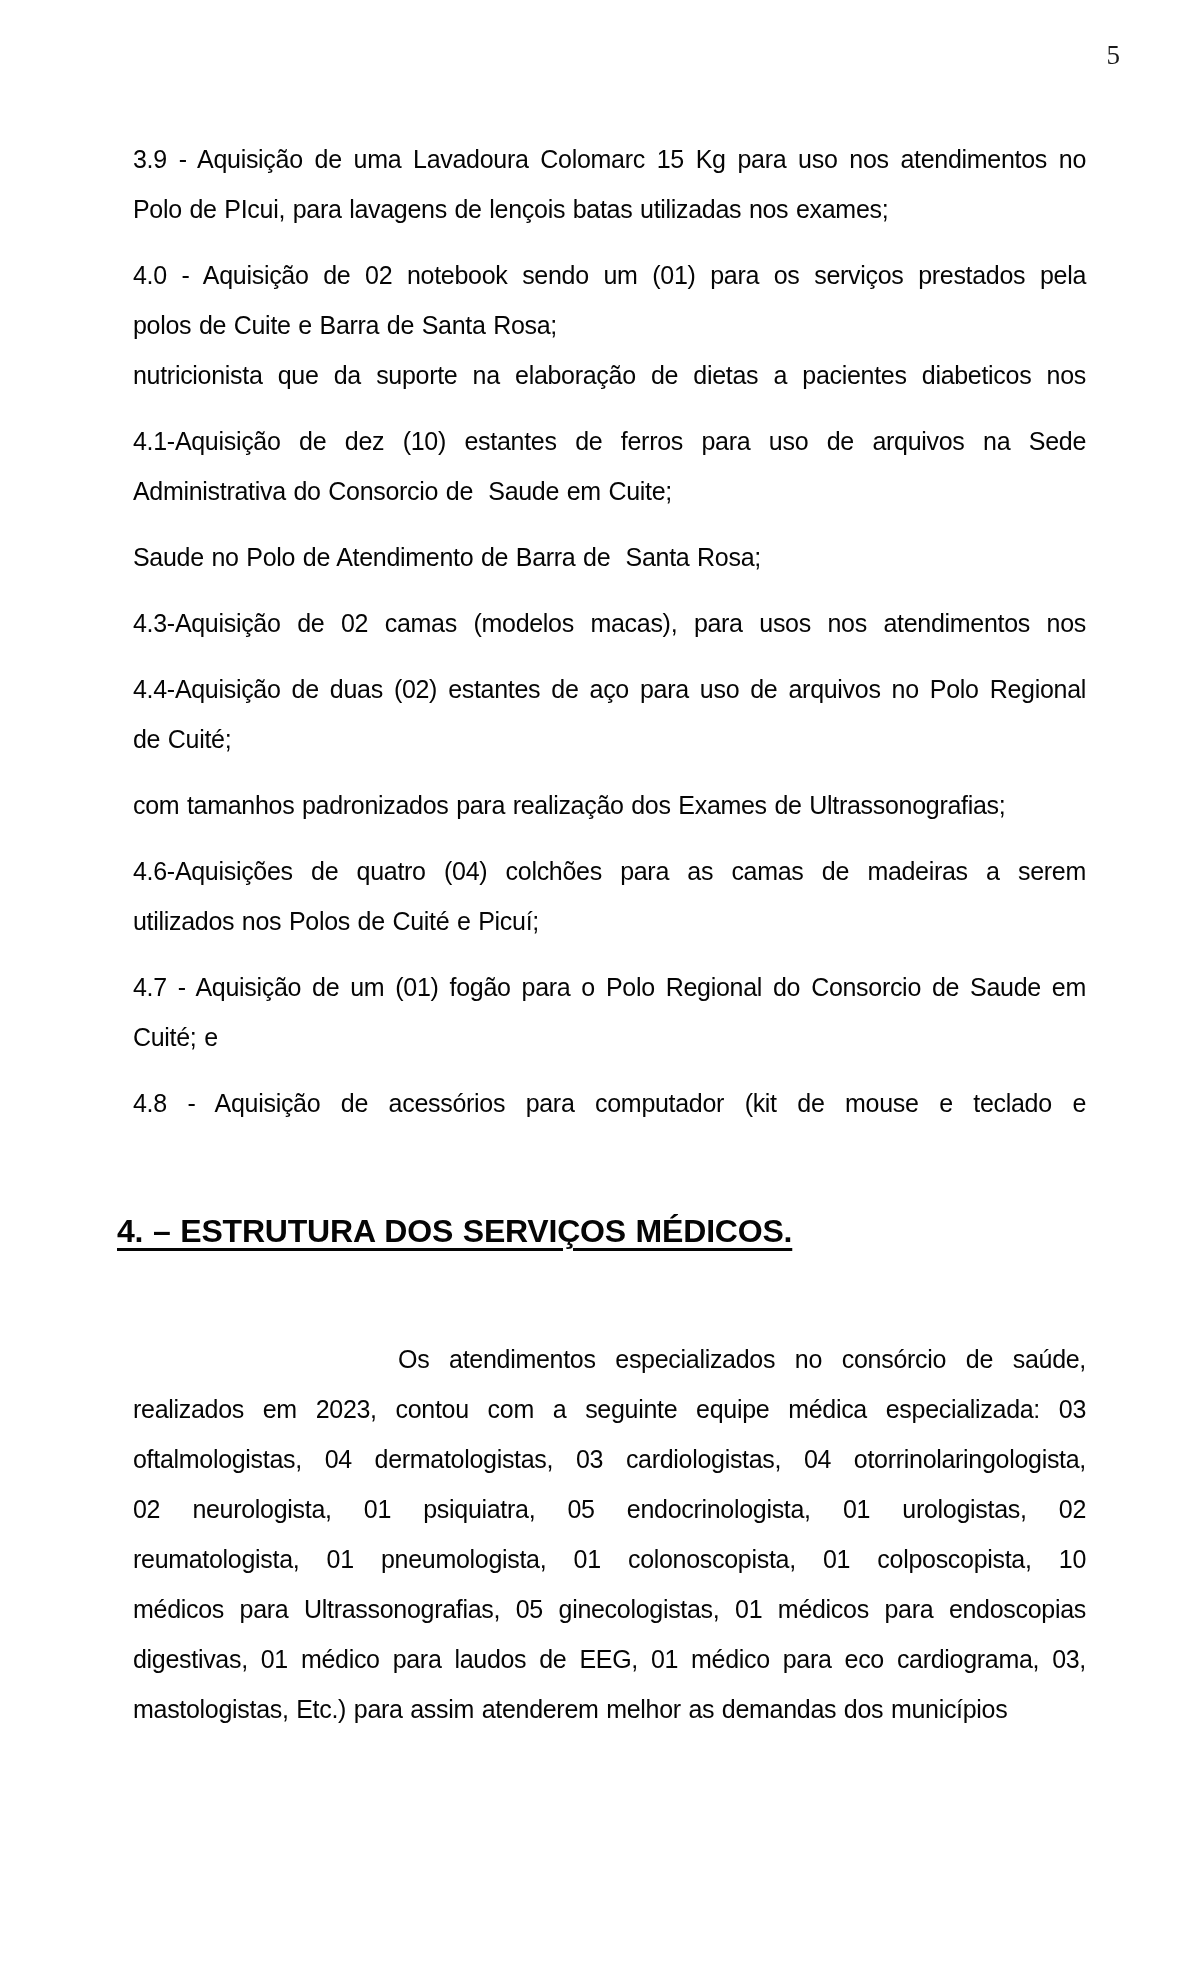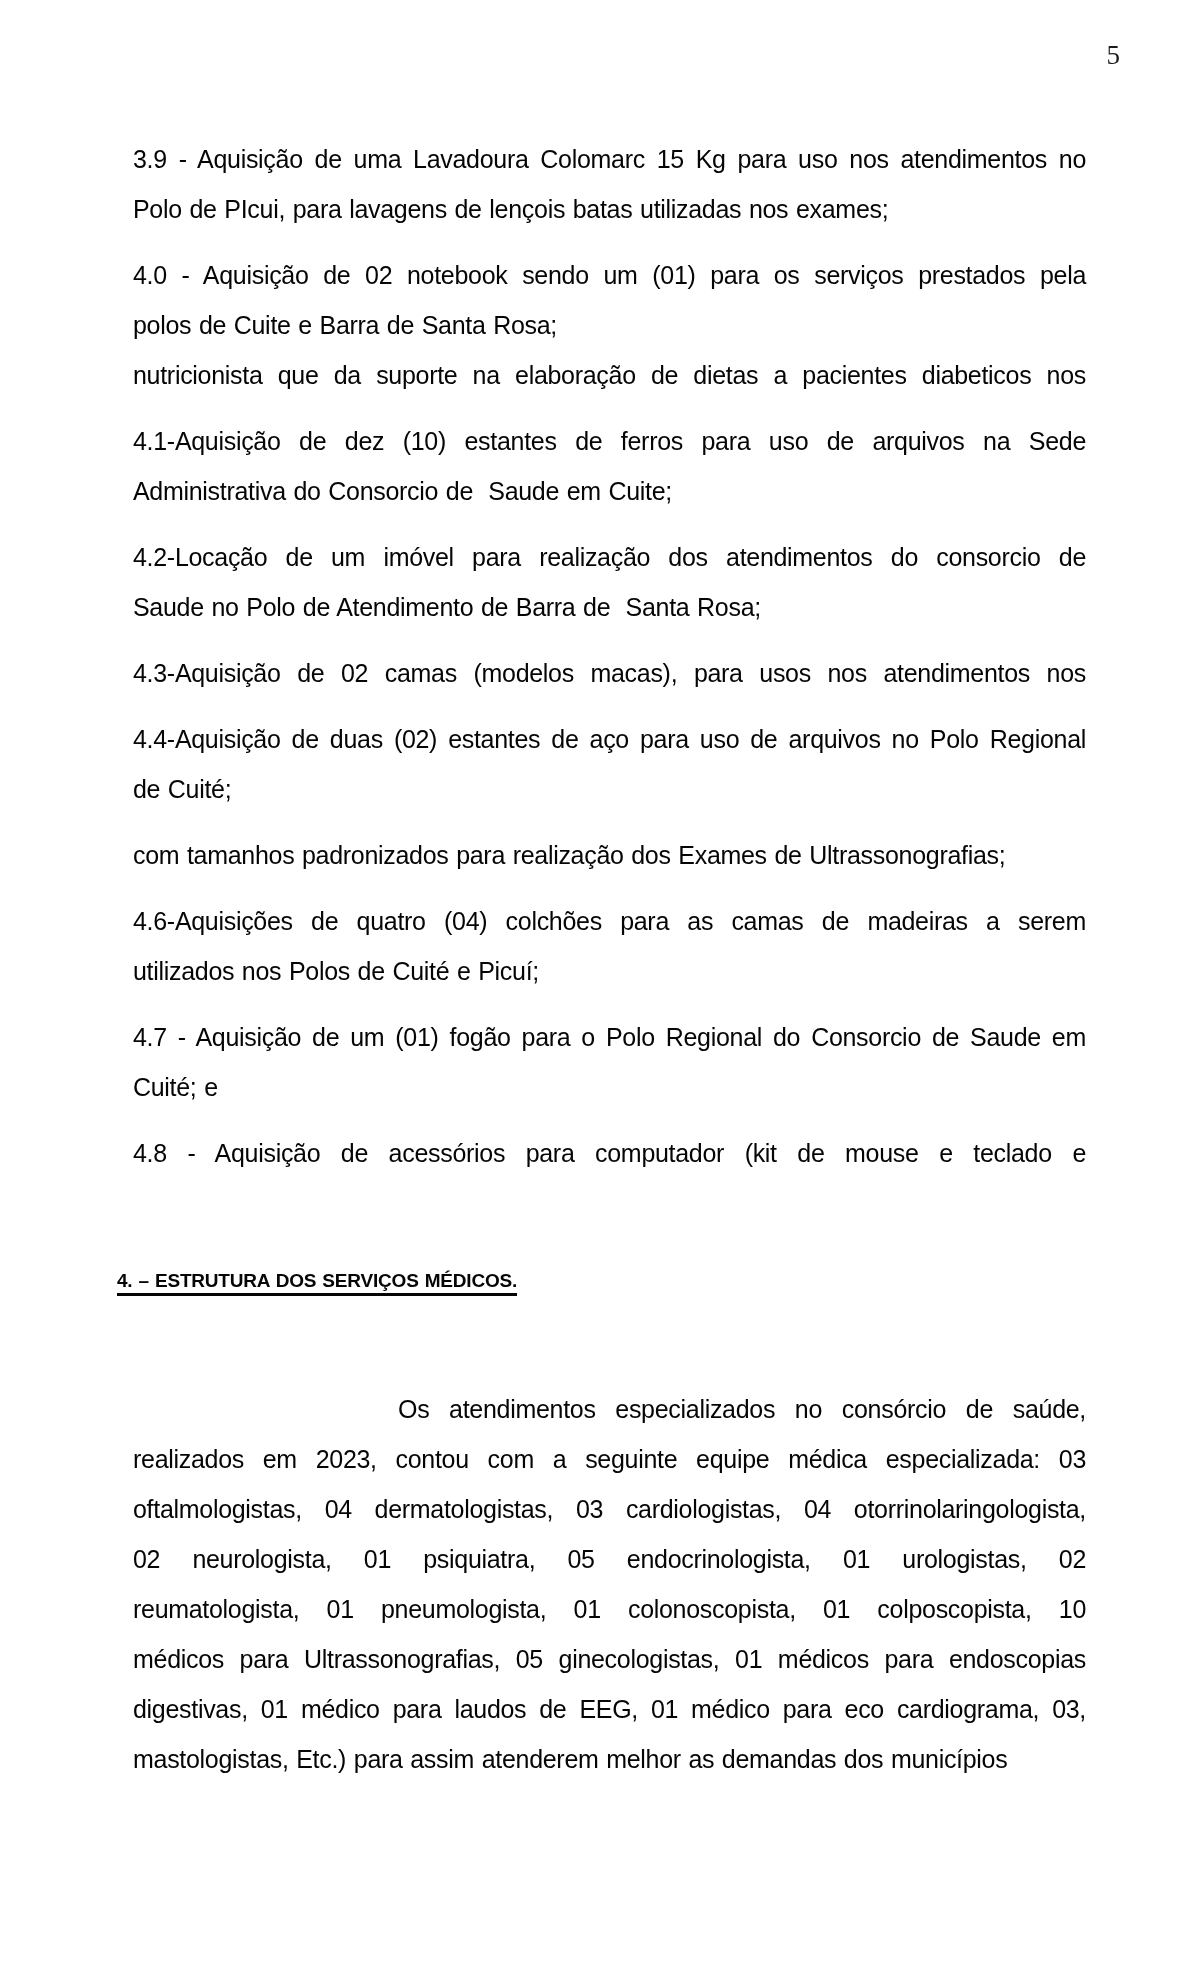--- a/index.html
+++ b/index.html
@@ -51,21 +51,21 @@
     text-align-last: justify;
     text-justify: inter-word;
   }
   .indent-first {
     padding-left: 265px;
   }
   .section-heading {
     margin: 78px 0 0 0;
     height: 50px;
     line-height: 50px;
-    font-size: 19px;
+    font-size: 32px;
     font-weight: 700;
     letter-spacing: -0.2px;
   }
   .section-heading .heading-text {
     text-decoration: underline;
     text-decoration-thickness: 3px;
     text-underline-offset: 6px;
   }
   .closing {
     margin-top: 78px;
@@ -90,21 +90,20 @@
       <span class="line">polos de Cuite e Barra de Santa Rosa;</span>
       <span class="line j">nutricionista que da suporte na elaboração de dietas a pacientes diabeticos nos</span>
     </p>
 
     <p class="para">
       <span class="line j">4.1-Aquisição de dez (10) estantes de ferros para uso de arquivos na Sede</span>
       <span class="line">Administrativa do Consorcio de  Saude em Cuite;</span>
     </p>
 
     <p class="para">
-      <span class="line j">4.2-Locação de um imóvel para realização dos atendimentos do consorcio de</span>
       <span class="line">Saude no Polo de Atendimento de Barra de  Santa Rosa;</span>
     </p>
 
     <p class="para">
       <span class="line j">4.3-Aquisição de 02 camas (modelos macas), para usos nos atendimentos nos</span>
     </p>
 
     <p class="para">
       <span class="line j">4.4-Aquisição de duas (02) estantes de aço para uso de arquivos no Polo Regional</span>
       <span class="line">de Cuité;</span>

